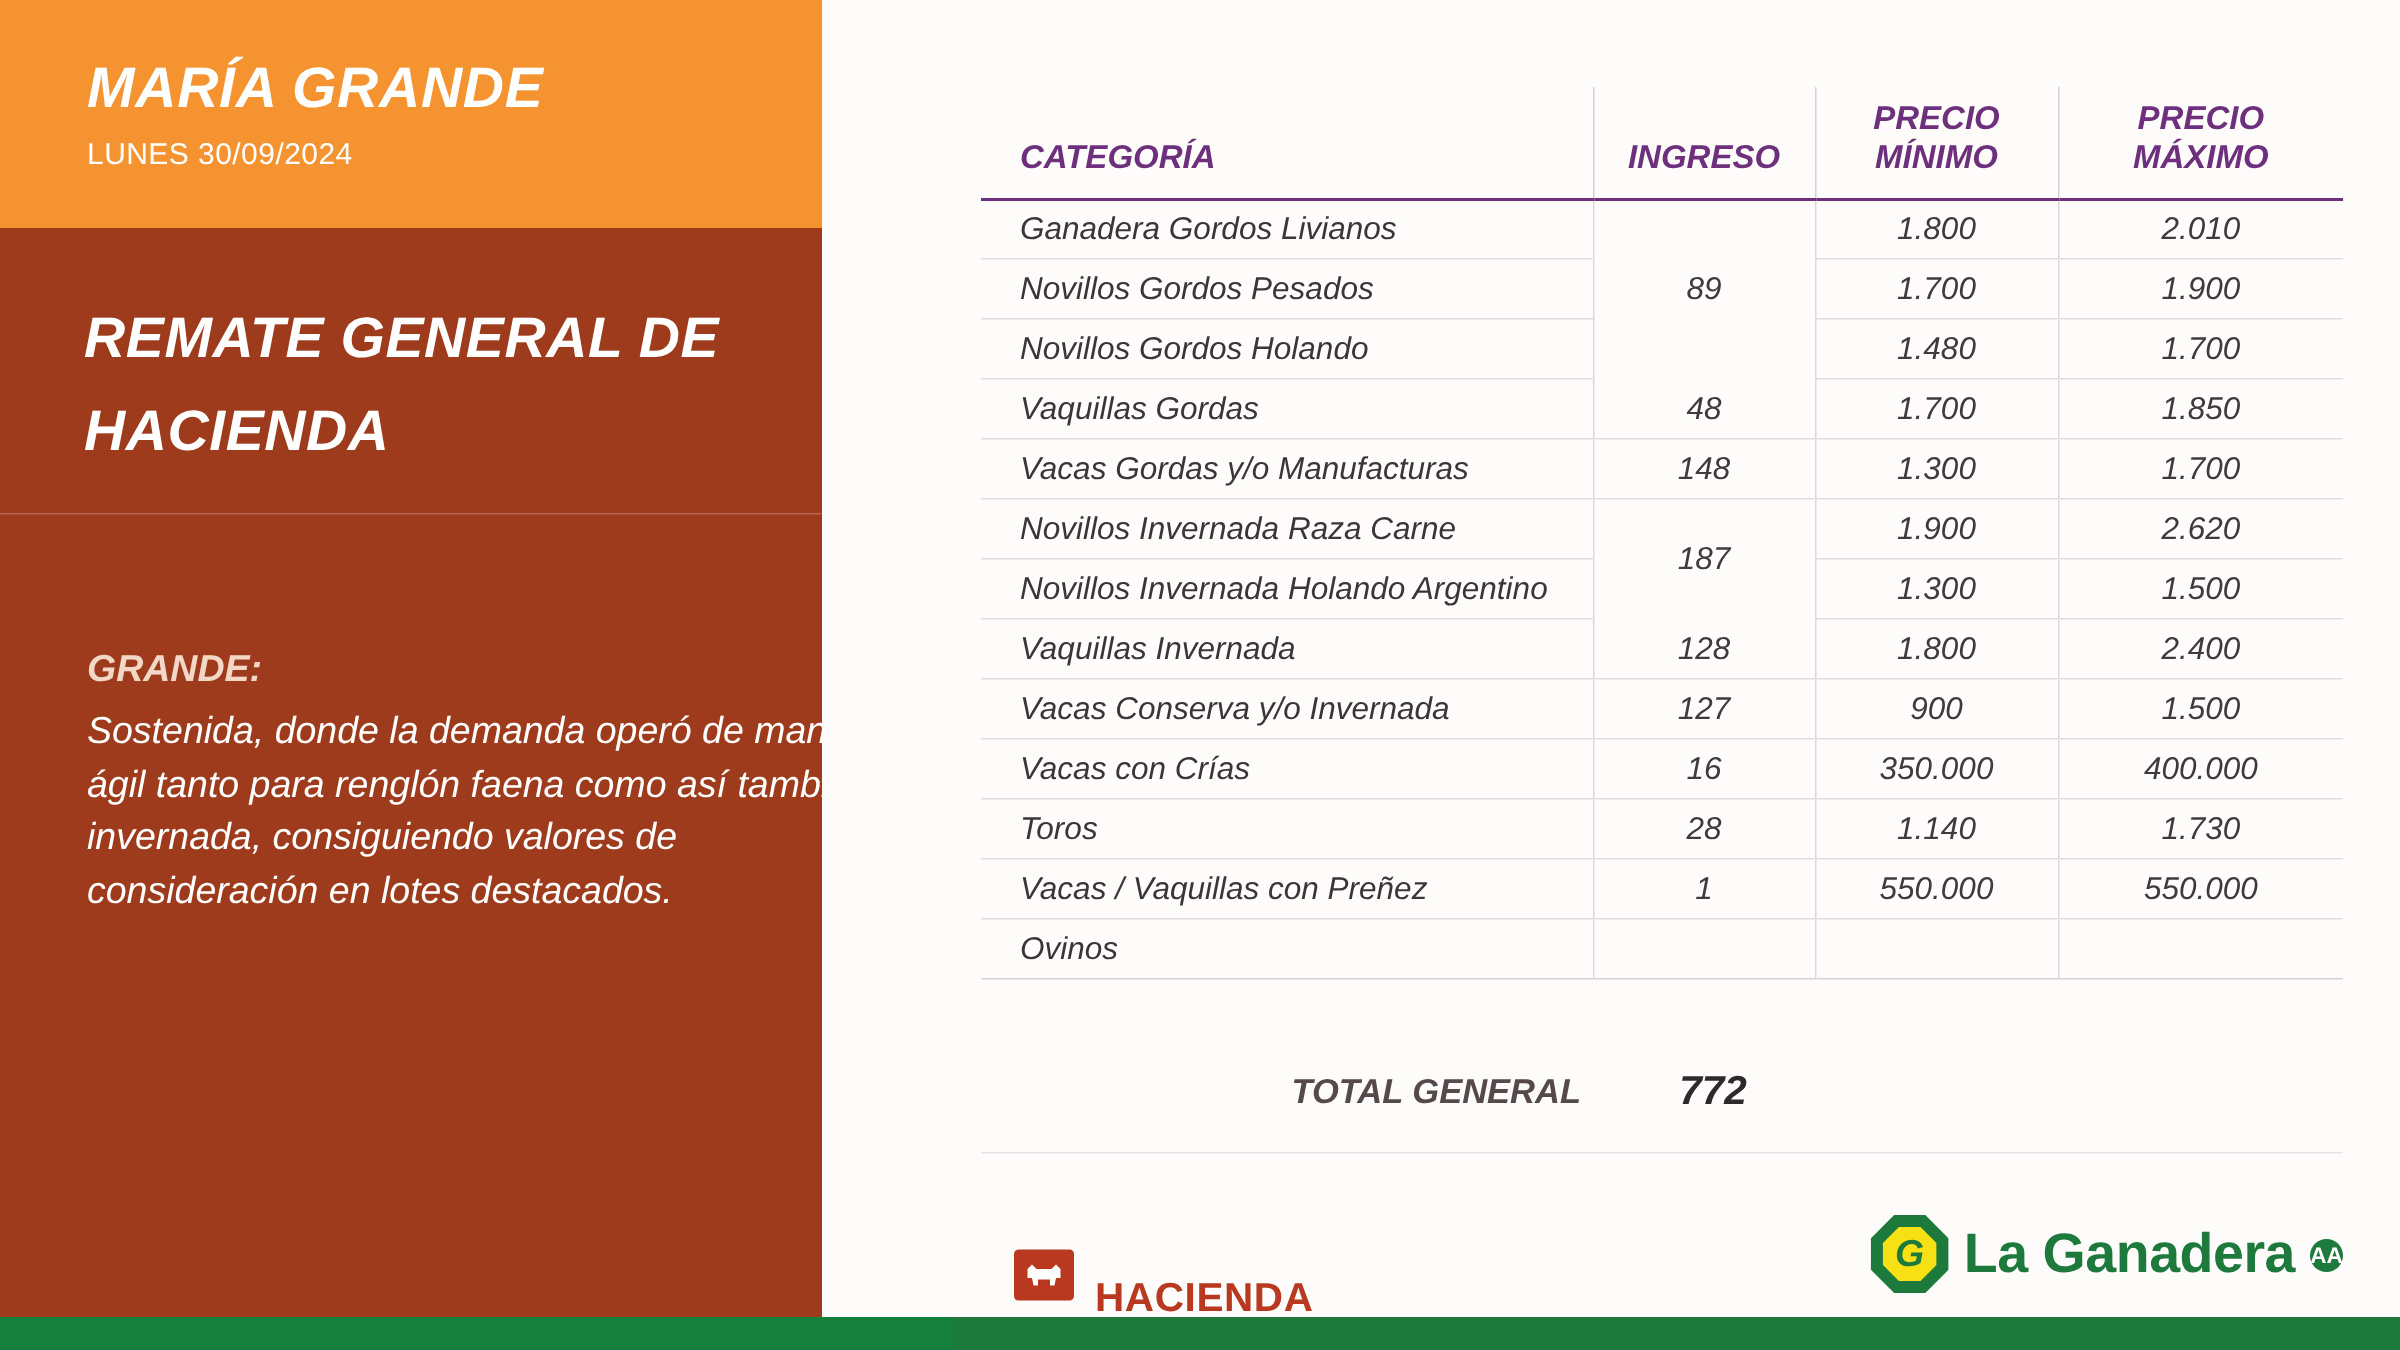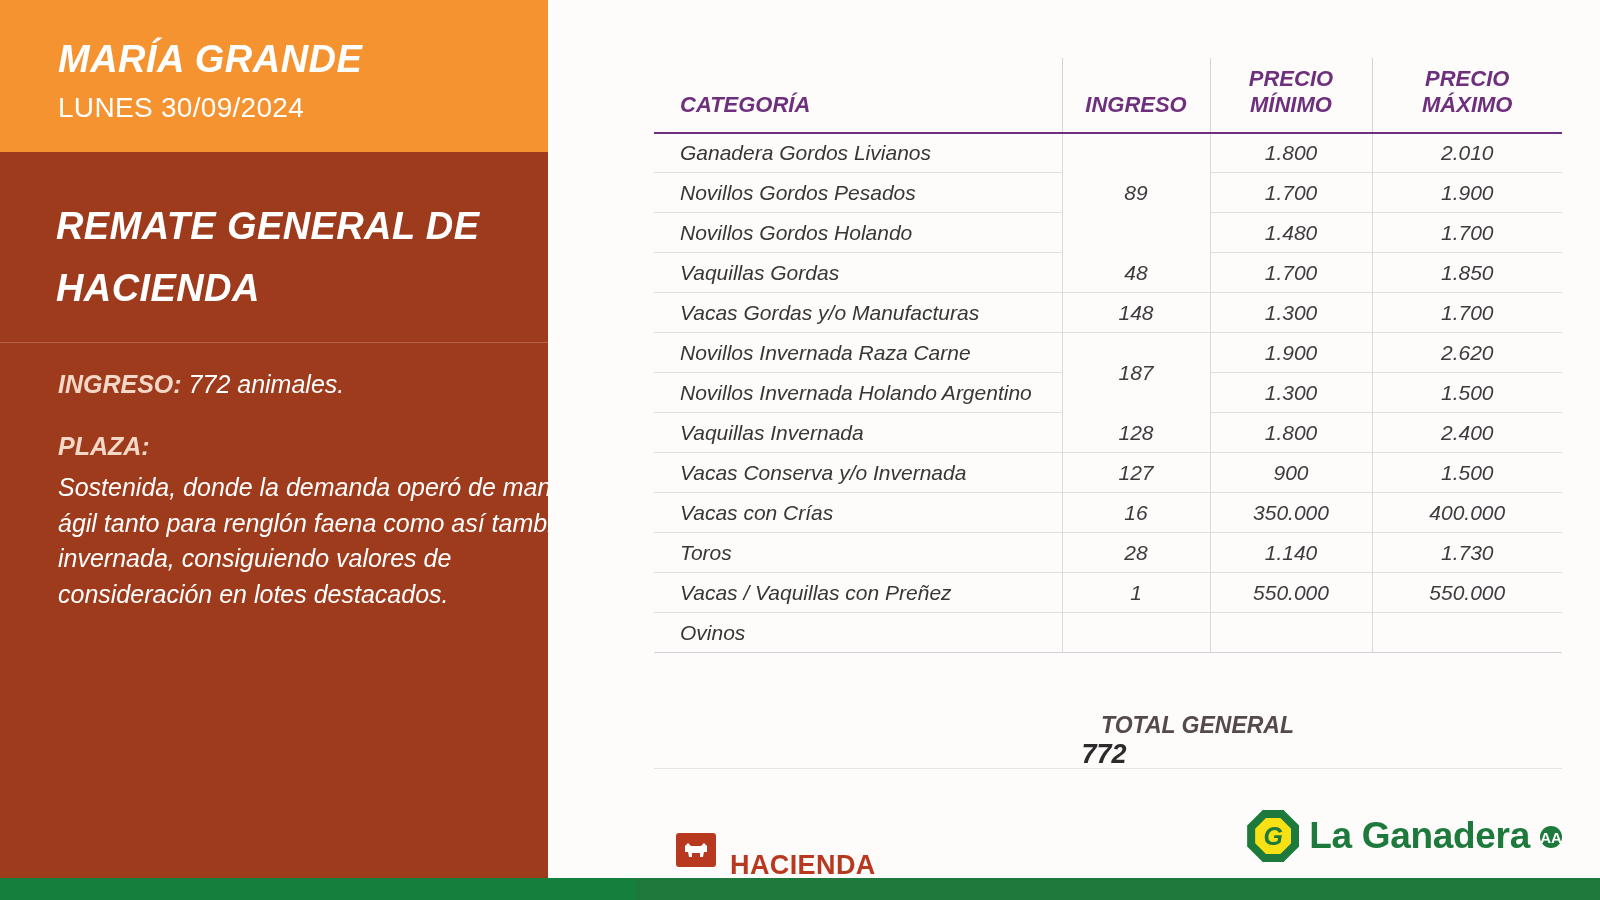--- a/index.html
+++ b/index.html
@@ -35,21 +35,21 @@
     left: 58px; top: 38px;
     font-size: 38px;
     font-weight: bold;
     font-style: italic;
     color: #ffffff;
     letter-spacing: 0.5px;
   }
   .orange-header .date {
     position: absolute;
     left: 58px; top: 92px;
-    font-size: 28px;
+    font-size: 20px;
     color: #ffffff;
     letter-spacing: 0.3px;
   }
   .panel-title {
     position: absolute;
     left: 56px; top: 196px;
     width: 540px;
     font-size: 38px;
     font-weight: bold;
     font-style: italic;
@@ -151,25 +151,24 @@
   }
   table.price-table tbody td.vline { border-left: 1px solid #e0d6da; }
   table.price-table tbody td.span-mid {
     border-bottom: none;
     vertical-align: middle;
   }
   table.price-table tbody tr.lastrow td { border-bottom: 1px solid #d8cfd9; }
 
   .total-row {
     position: absolute;
-    left: 14px; top: 712px;
+    left: 24px; top: 712px;
     width: 908px;
     display: flex;
     align-items: center;
-    flex-direction: column;
   }
   .total-row .t-label {
     width: 408px;
     text-align: right;
     padding-right: 14px;
     font-size: 23px;
     font-weight: bold;
     font-style: italic;
     color: #55494c;
   }
@@ -287,26 +286,22 @@
 
     <div class="orange-header">
       <div class="city">MARÍA GRANDE</div>
       <div class="date">LUNES 30/09/2024</div>
     </div>
 
     <div class="panel-title">REMATE GENERAL DE HACIENDA</div>
 
     <div class="divider"></div>
 
-    <div class="ingreso-line">
-      <span class="lbl">INGRESO:</span>
-      <span class="val">772 animales.</span>
-    </div>
-
-    <div class="plaza-label">PLAZA:</div>
+
+    <div class="plaza-label">GRANDE:</div>
     <div class="plaza-text">Sostenida, donde la demanda operó de manera ágil tanto para renglón faena como así también invernada, consiguiendo valores de consideración en lotes destacados.</div>
   </div>
 
   <div class="right-area">
 
     <table class="price-table">
       <colgroup>
         <col class="c-cat">
           <col class="c-ing">
           <col class="c-min">

